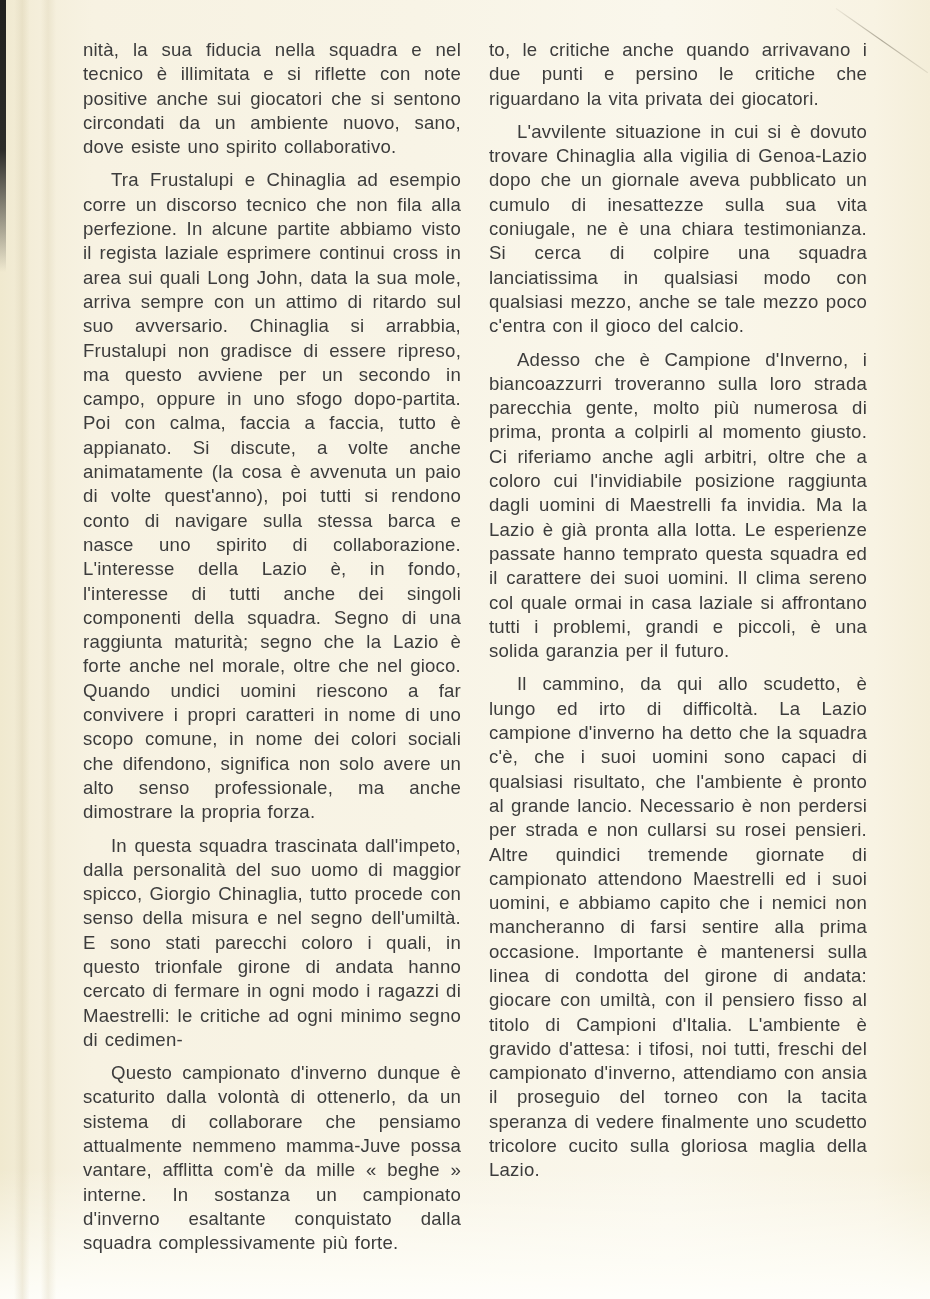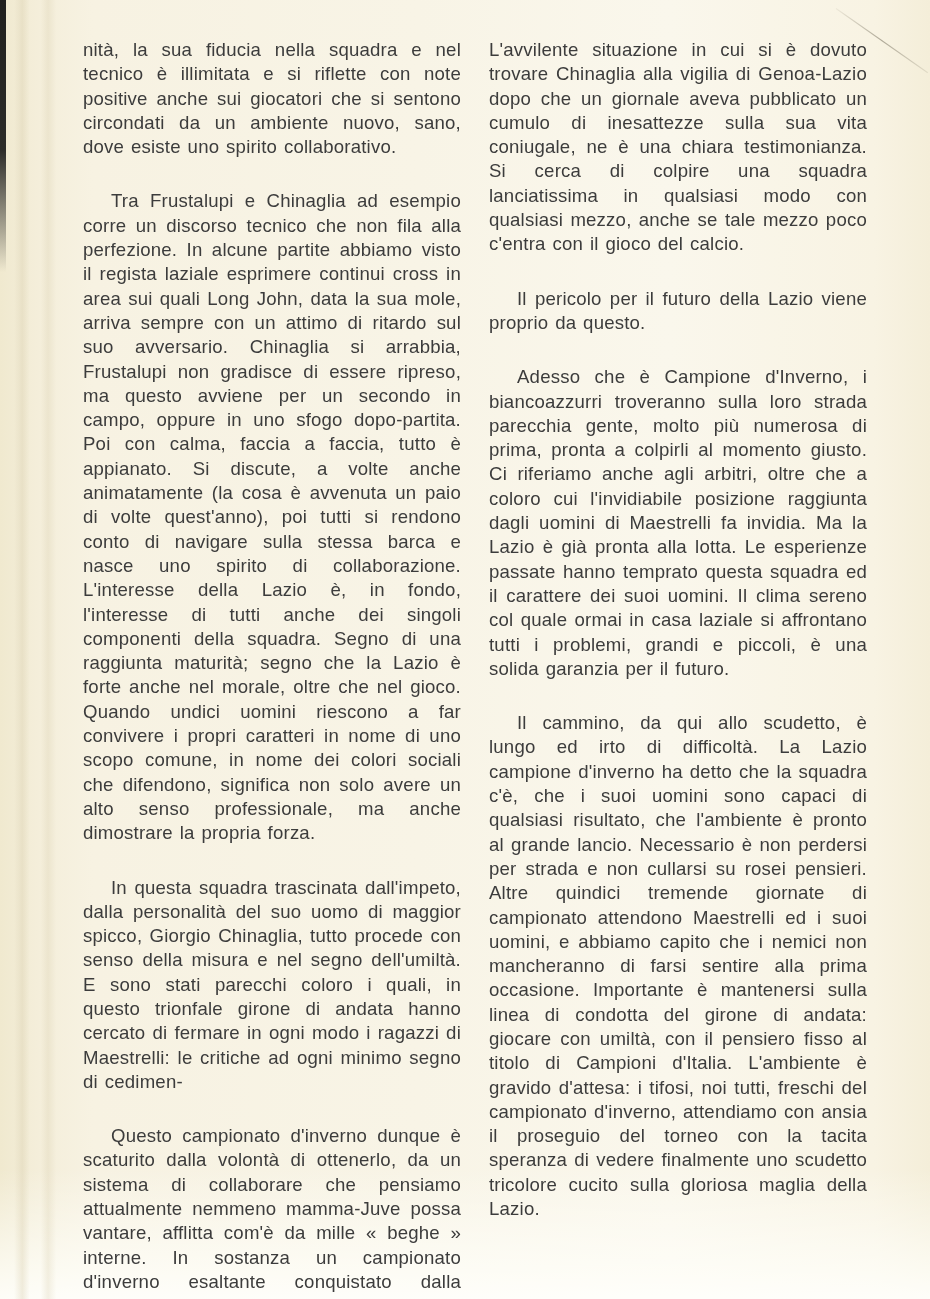--- a/index.html
+++ b/index.html
@@ -58,21 +58,21 @@
     text-align: justify;
     letter-spacing: 0.2px;
     word-spacing: 1.5px;
     hyphens: auto;
     -webkit-hyphens: auto;
   }
   .col p {
     margin: 0;
   }
   .col p + p {
-    margin-top: 30px;
+    margin-top: 9px;
     text-indent: 28px;
   }
 </style>
 </head>
 <body>
 
 <div class="page">
 
   <div class="spine-shadow"></div>
   <div class="corner-crease"></div>
@@ -80,21 +80,21 @@
   <div class="text-columns">
 
     <div class="col" lang="it">
       <p>nità, la sua fiducia nella squadra e nel tecnico è illimitata e si riflette con note positive anche sui giocatori che si sentono circondati da un ambiente nuovo, sano, dove esiste uno spirito collaborativo.</p>
       <p>Tra Frustalupi e Chinaglia ad esempio corre un discorso tecnico che non fila alla perfezione. In alcune partite abbiamo visto il regista laziale esprimere continui cross in area sui quali Long John, data la sua mole, arriva sempre con un attimo di ritardo sul suo avversario. Chinaglia si arrabbia, Frustalupi non gradisce di essere ripreso, ma questo avviene per un secondo in campo, oppure in uno sfogo dopo-partita. Poi con calma, faccia a faccia, tutto è appianato. Si discute, a volte anche animatamente (la cosa è avvenuta un paio di volte quest'anno), poi tutti si rendono conto di navigare sulla stessa barca e nasce uno spirito di collaborazione. L'interesse della Lazio è, in fondo, l'interesse di tutti anche dei singoli componenti della squadra. Segno di una raggiunta maturità; segno che la Lazio è forte anche nel morale, oltre che nel gioco. Quando undici uomini riescono a far convivere i propri caratteri in nome di uno scopo comune, in nome dei colori sociali che difendono, significa non solo avere un alto senso professionale, ma anche dimostrare la propria forza.</p>
       <p>In questa squadra trascinata dall'impeto, dalla personalità del suo uomo di maggior spicco, Giorgio Chinaglia, tutto procede con senso della misura e nel segno dell'umiltà. E sono stati parecchi coloro i quali, in questo trionfale girone di andata hanno cercato di fermare in ogni modo i ragazzi di Maestrelli: le critiche ad ogni minimo segno di cedimen-</p>
       <p>Questo campionato d'inverno dunque è scaturito dalla volontà di ottenerlo, da un sistema di collaborare che pensiamo attualmente nemmeno mamma-Juve possa vantare, afflitta com'è da mille « beghe » interne. In sostanza un campionato d'inverno esaltante conquistato dalla squadra complessivamente più forte.</p>
     </div>
 
     <div class="col" lang="it">
+      <p>to, le critiche anche quando arrivavano i due punti e persino le critiche che riguardano la vita privata dei giocatori.</p>
       <p>L'avvilente situazione in cui si è dovuto trovare Chinaglia alla vigilia di Genoa-Lazio dopo che un giornale aveva pubblicato un cumulo di inesattezze sulla sua vita coniugale, ne è una chiara testimonianza. Si cerca di colpire una squadra lanciatissima in qualsiasi modo con qualsiasi mezzo, anche se tale mezzo poco c'entra con il gioco del calcio.</p>
-      <p>Il pericolo per il futuro della Lazio viene proprio da questo.</p>
       <p>Adesso che è Campione d'Inverno, i biancoazzurri troveranno sulla loro strada parecchia gente, molto più numerosa di prima, pronta a colpirli al momento giusto. Ci riferiamo anche agli arbitri, oltre che a coloro cui l'invidiabile posizione raggiunta dagli uomini di Maestrelli fa invidia. Ma la Lazio è già pronta alla lotta. Le esperienze passate hanno temprato questa squadra ed il carattere dei suoi uomini. Il clima sereno col quale ormai in casa laziale si affrontano tutti i problemi, grandi e piccoli, è una solida garanzia per il futuro.</p>
       <p>Il cammino, da qui allo scudetto, è lungo ed irto di difficoltà. La Lazio campione d'inverno ha detto che la squadra c'è, che i suoi uomini sono capaci di qualsiasi risultato, che l'ambiente è pronto al grande lancio. Necessario è non perdersi per strada e non cullarsi su rosei pensieri. Altre quindici tremende giornate di campionato attendono Maestrelli ed i suoi uomini, e abbiamo capito che i nemici non mancheranno di farsi sentire alla prima occasione. Importante è mantenersi sulla linea di condotta del girone di andata: giocare con umiltà, con il pensiero fisso al titolo di Campioni d'Italia. L'ambiente è gravido d'attesa: i tifosi, noi tutti, freschi del campionato d'inverno, attendiamo con ansia il proseguio del torneo con la tacita speranza di vedere finalmente uno scudetto tricolore cucito sulla gloriosa maglia della Lazio.</p>
     </div>
 
   </div>
 
 </div>
 
 </body></html>

